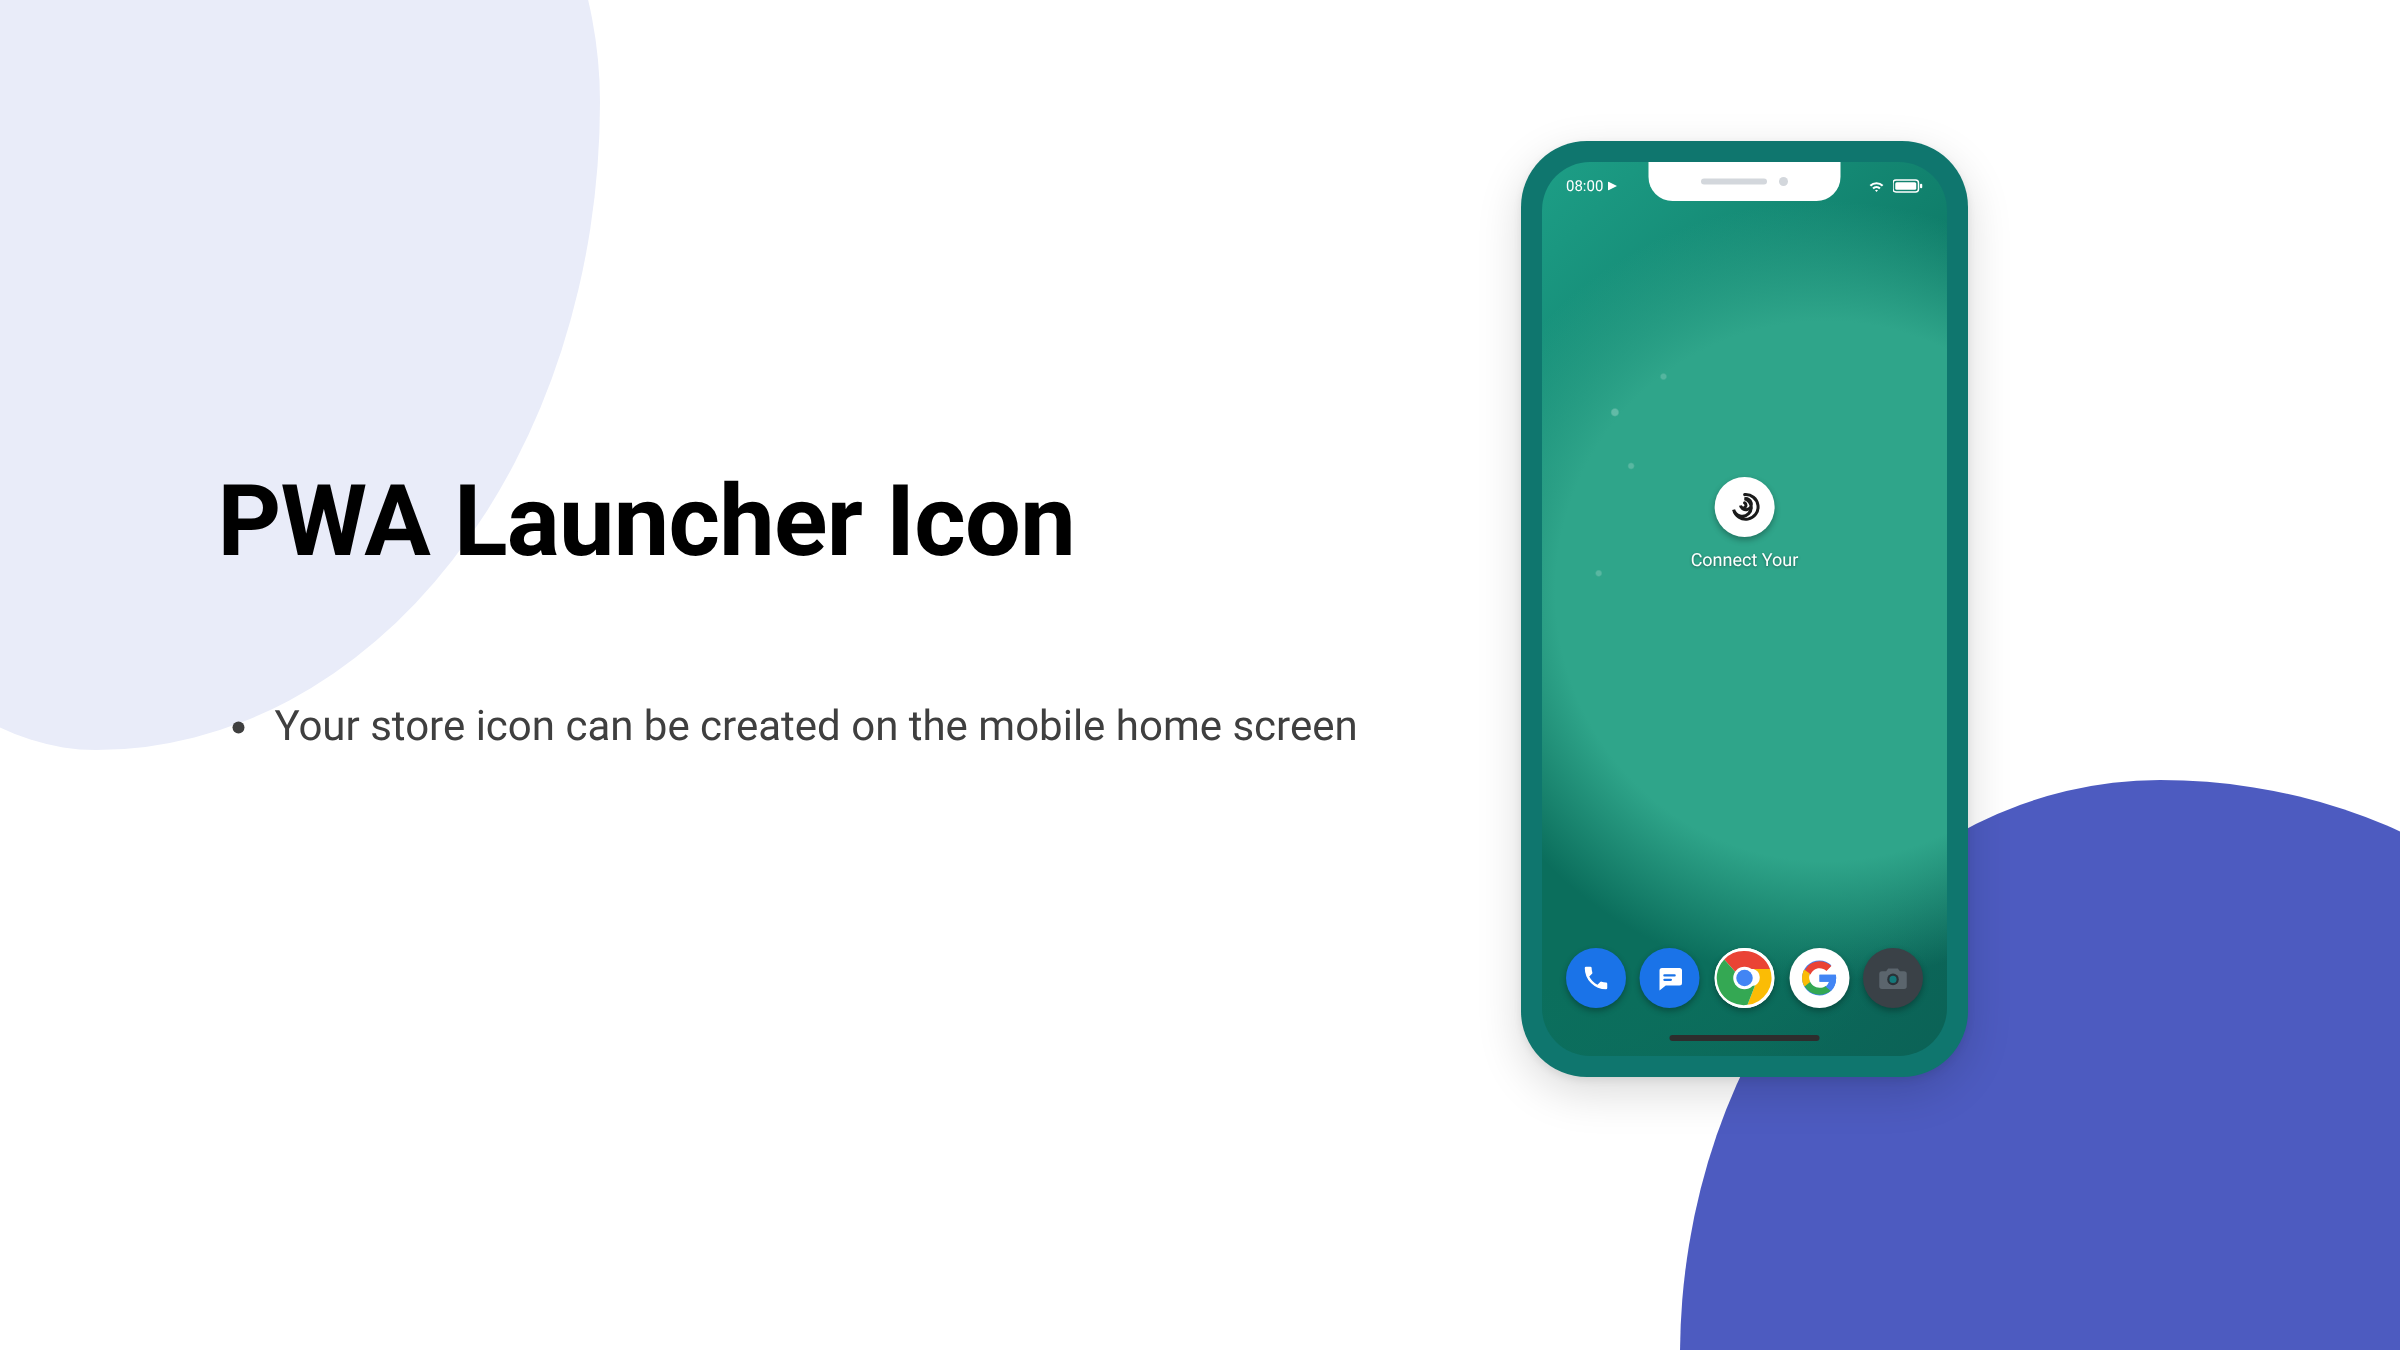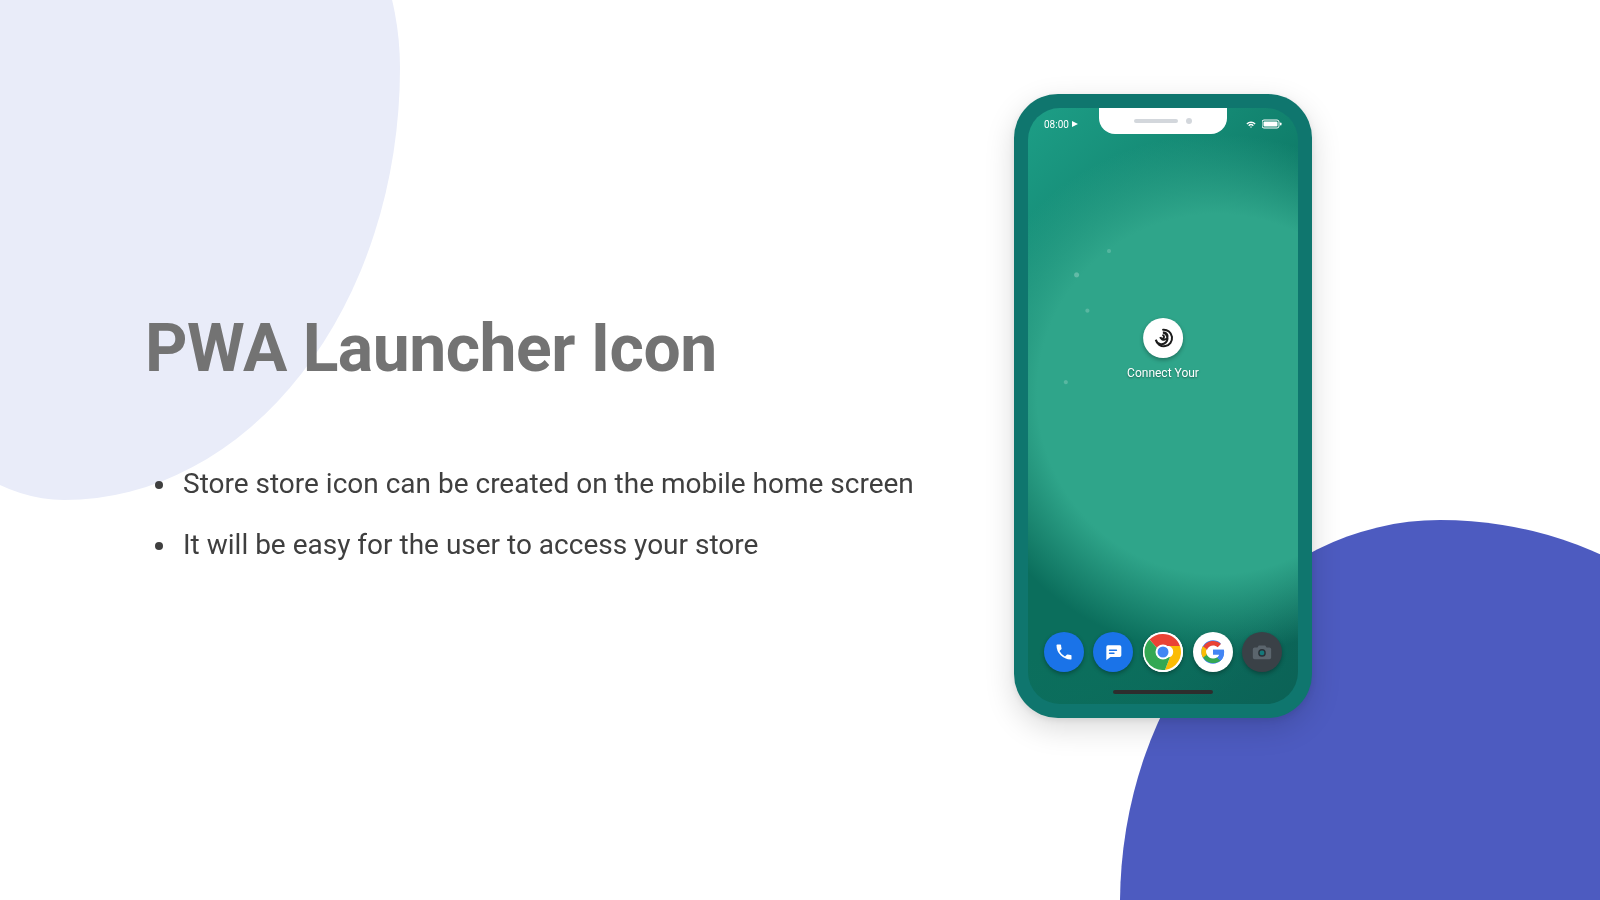--- a/index.html
+++ b/index.html
@@ -26,21 +26,21 @@
   
   .content {
     position: absolute;
     top: 310px;
     left: 145px;
     z-index: 2;
   }
   .title {
     font-size: 66px;
     font-weight: 700;
-    color: #737373;
+    color: #000000;
     letter-spacing: -0.5px;
     margin-bottom: 80px;
   }
   .bullets {
     list-style: none;
     padding-left: 10px;
   }
   .bullets li {
     font-size: 28px;
     color: #3f3f3f;
@@ -161,22 +161,21 @@
 </style>
 </head>
 <body>
 
 <div class="blob-tl"></div>
 <div class="blob-br"></div>
 
 <div class="content">
   <h1 class="title">PWA Launcher Icon</h1>
   <ul class="bullets">
-    <li>Store store icon can be created on the mobile home screen</li>
-    <li>It will be easy for the user to access your store</li>
+    <li>Your store icon can be created on the mobile home screen</li>
   </ul>
 </div>
 
 <div class="phone">
   <div class="screen">
 
     <div class="notch">
       <div class="speaker"></div>
       <div class="cam"></div>
     </div>

